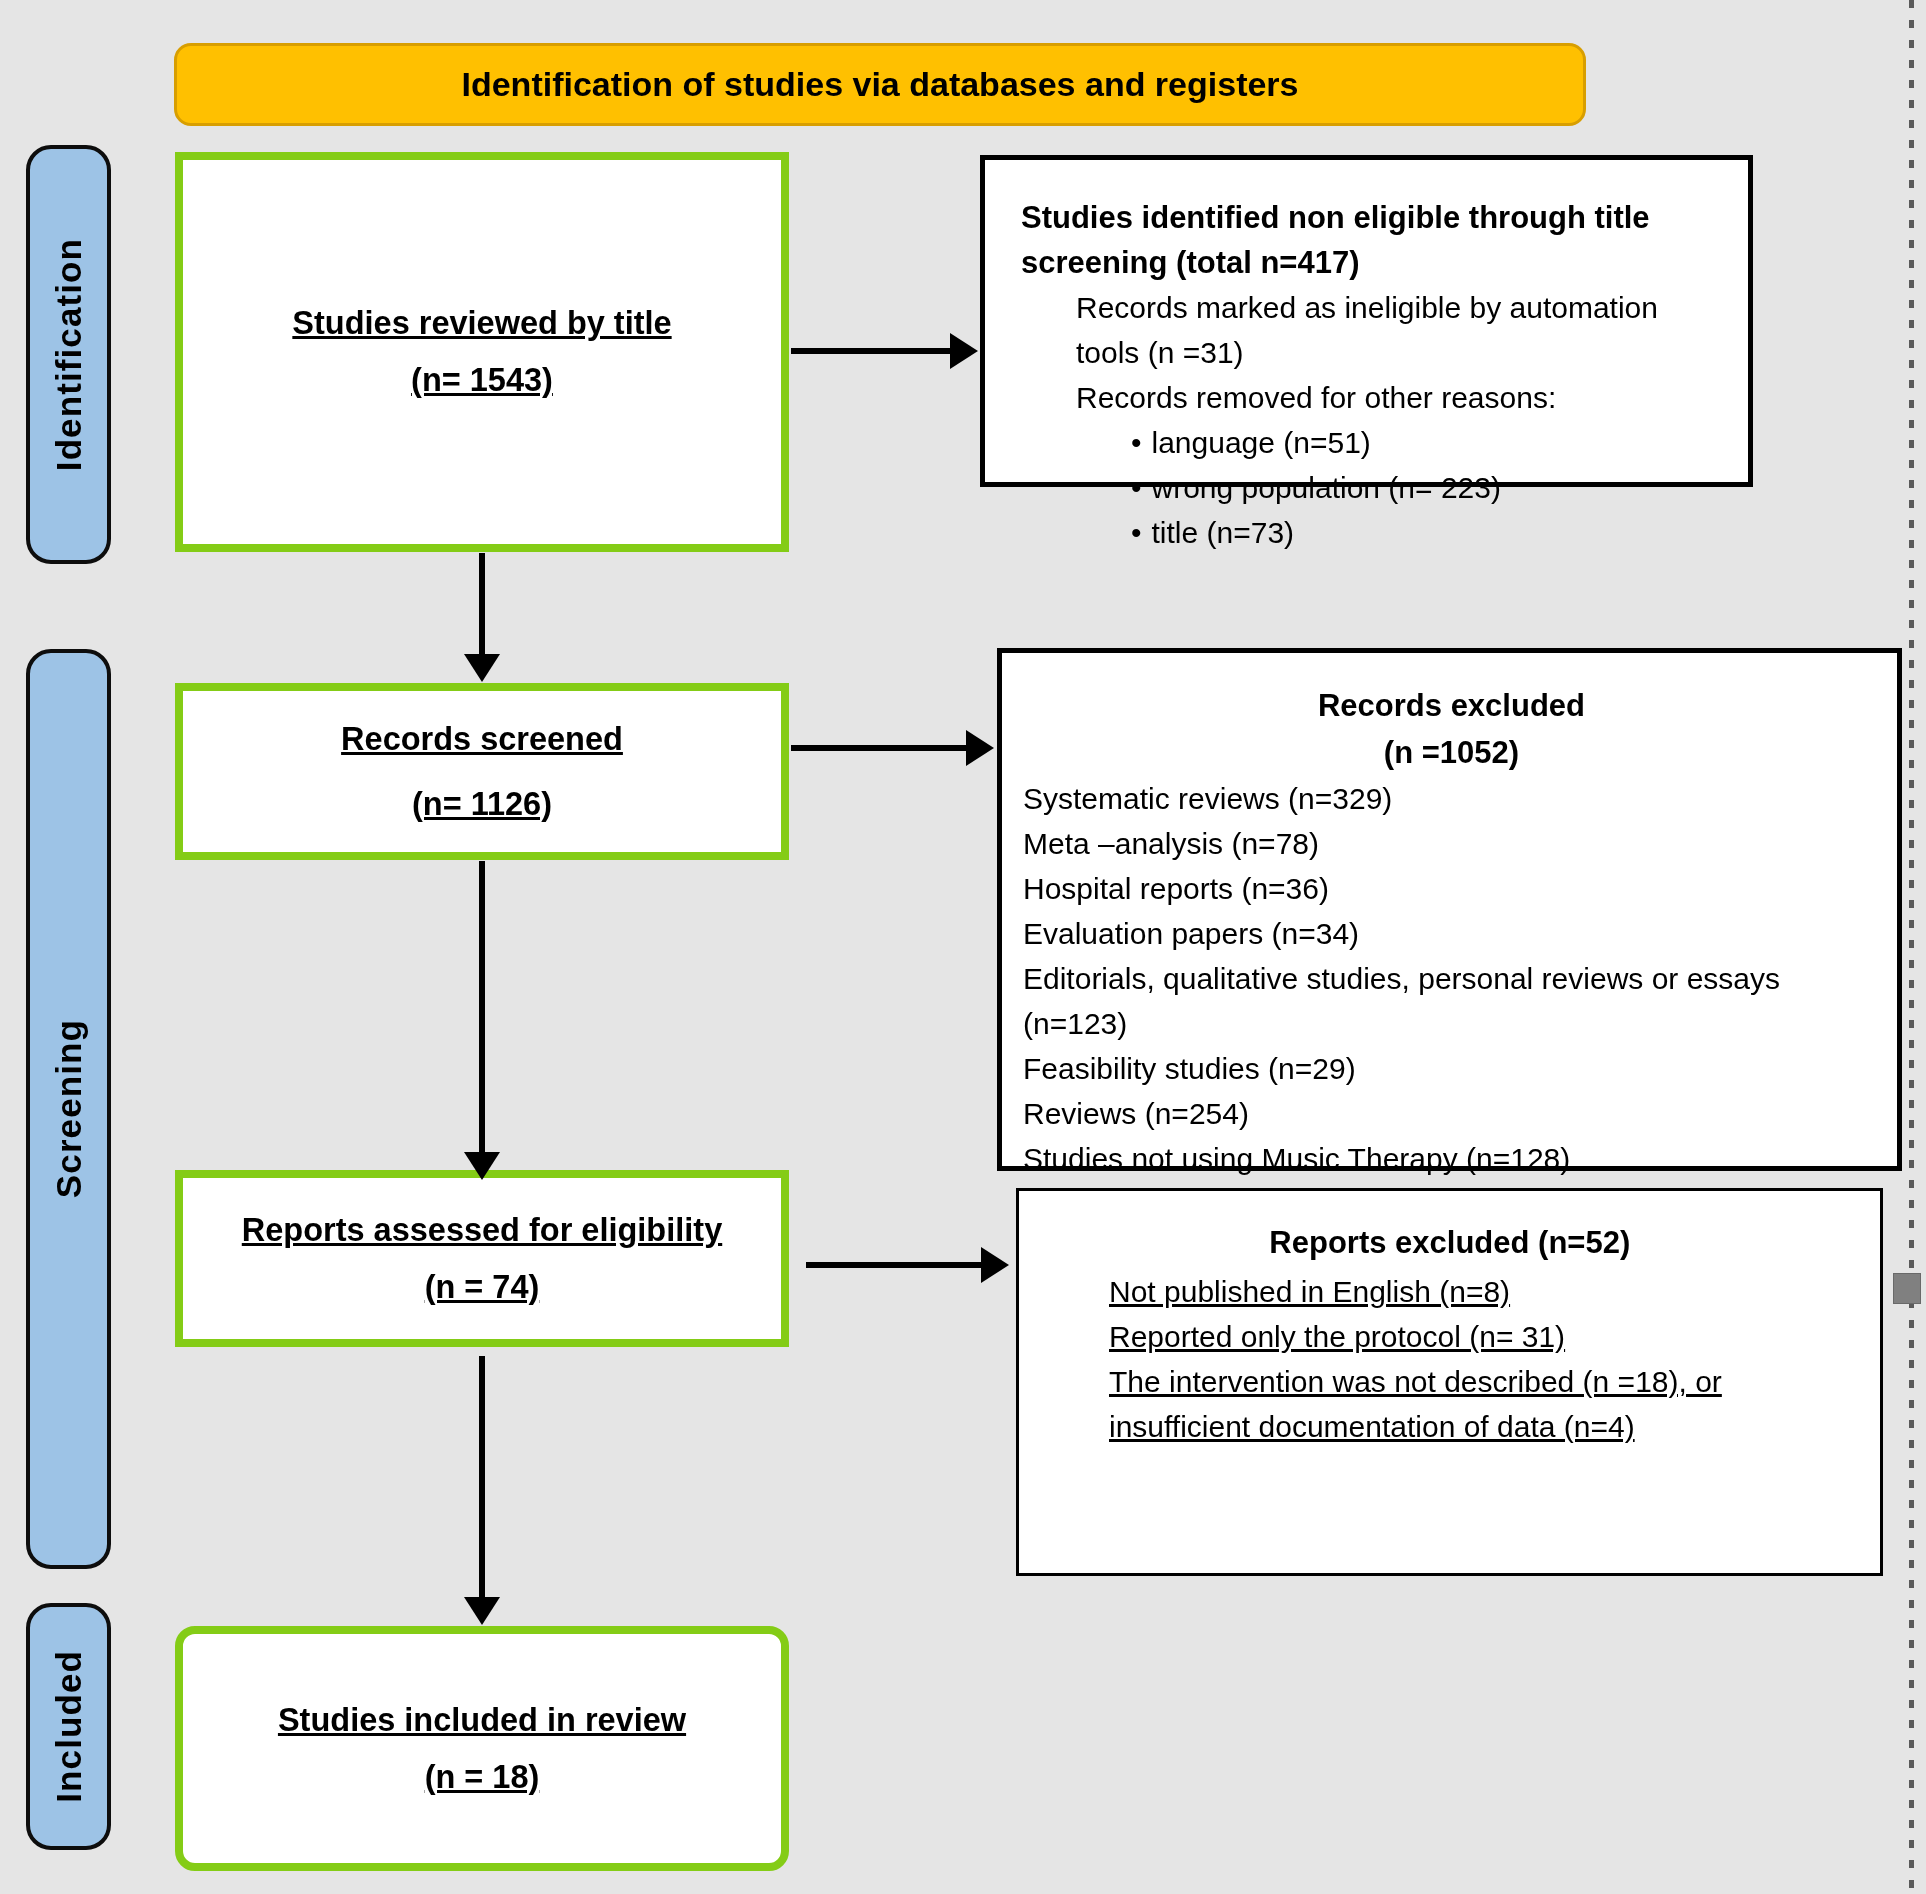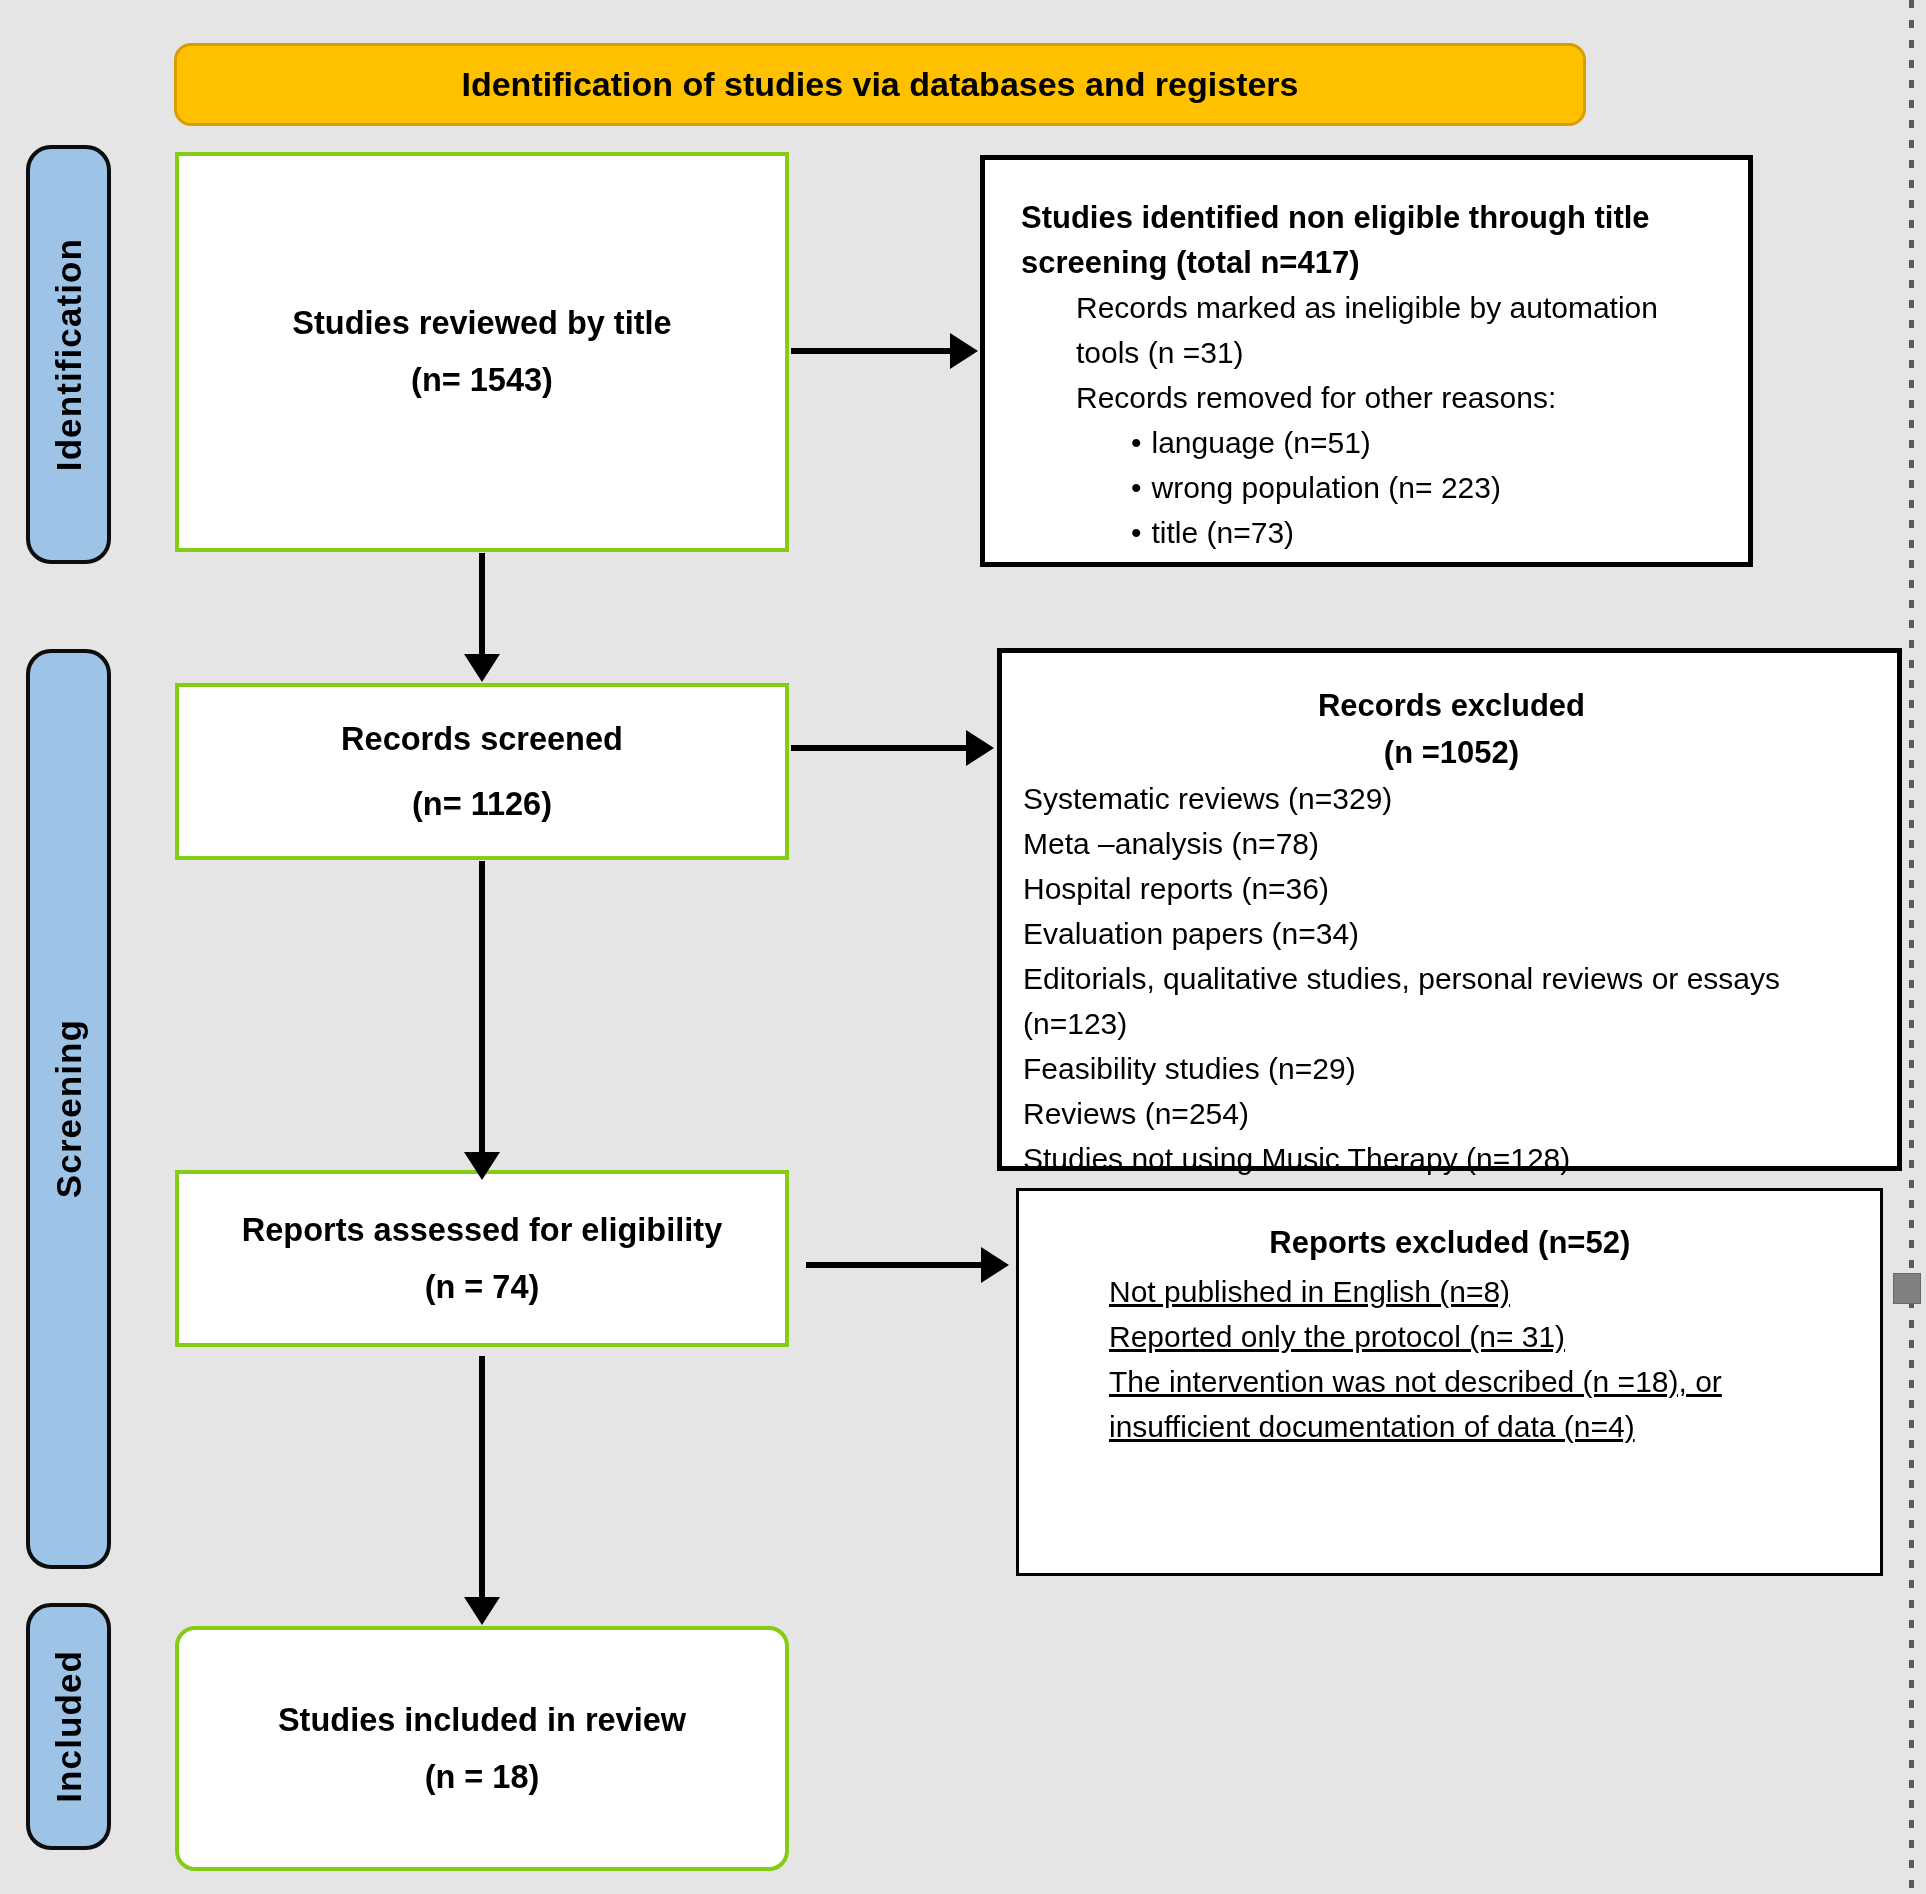--- a/index.html
+++ b/index.html
@@ -28,34 +28,34 @@
   .stage span{
     writing-mode:vertical-rl;transform:rotate(180deg);
     font-size:35px;font-weight:bold;letter-spacing:1.1px;white-space:nowrap;
   }
   #stage-identification{top:145px;height:419px;}
   #stage-screening{top:649px;height:920px;}
   #stage-included{top:1603px;height:247px;}
   
   .fbox{
     position:absolute;left:175px;width:614px;
-    background:#fff;border:4px solid #84cc16;box-sizing:border-box;
+    background:#fff;border:8px solid #84cc16;box-sizing:border-box;
     display:flex;flex-direction:column;align-items:center;justify-content:center;
-    font-size:32.5px;font-weight:bold;text-align:center;line-height:1.75;
+    font-size:32.5px;font-weight:bold;text-align:center;line-height:1.75;text-decoration:underline;
   }
   #box1{top:152px;height:400px;}
   #box2{top:683px;height:177px;gap:8px;}
   #box3{top:1170px;height:177px;}
   #box4{top:1626px;height:245px;border-radius:20px;}
   
   .rbox{
     position:absolute;background:#fff;border:5px solid #000;box-sizing:border-box;
     font-size:30px;line-height:45px;
   }
-  #rbox1{left:980px;top:155px;width:773px;height:412px;padding:35px 20px 4px 36px;}
+  #rbox1{left:980px;top:155px;width:773px;height:332px;padding:35px 20px 4px 36px;}
   #rbox1 .rhead{font-weight:bold;font-size:31px;line-height:45px;}
   #rbox1 .ritem{margin-left:55px;}
   #rbox1 .rbullet{margin-left:110px;display:flex;align-items:baseline;}
   #rbox1 .dot{font-size:30px;margin-right:10px;}
   #rbox2{left:997px;top:648px;width:905px;height:523px;padding:29px 17px 0 21px;}
   #rbox2 .rhead{font-weight:bold;font-size:31px;text-align:center;line-height:47px;}
   #rbox3{left:1016px;top:1188px;width:867px;height:388px;border-width:3.4px;padding:28px 22.4px 0 90px;}
   #rbox3 .rhead{font-weight:bold;font-size:31px;text-align:center;line-height:47px;margin-left:-67px;margin-bottom:3.4px;}
   #rbox3 .ritem{max-width:689px;text-decoration:underline;}
   

